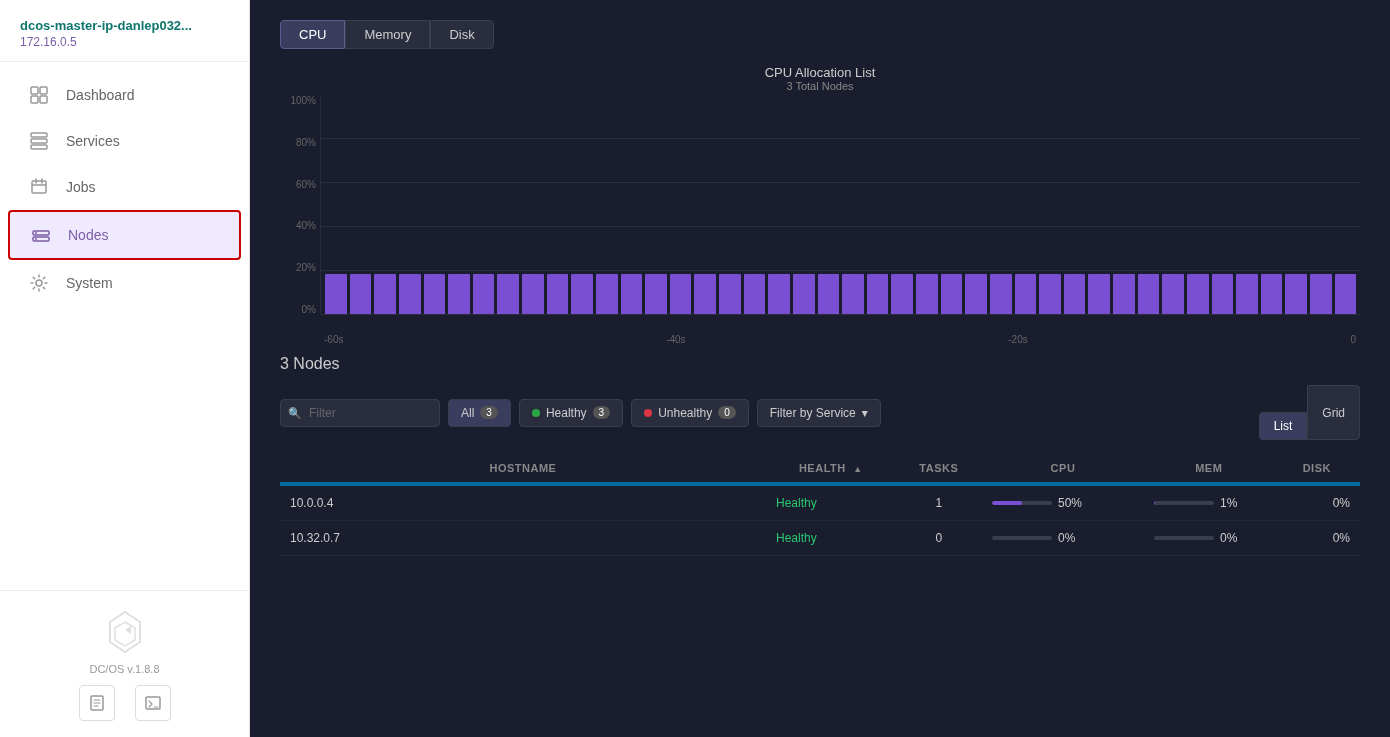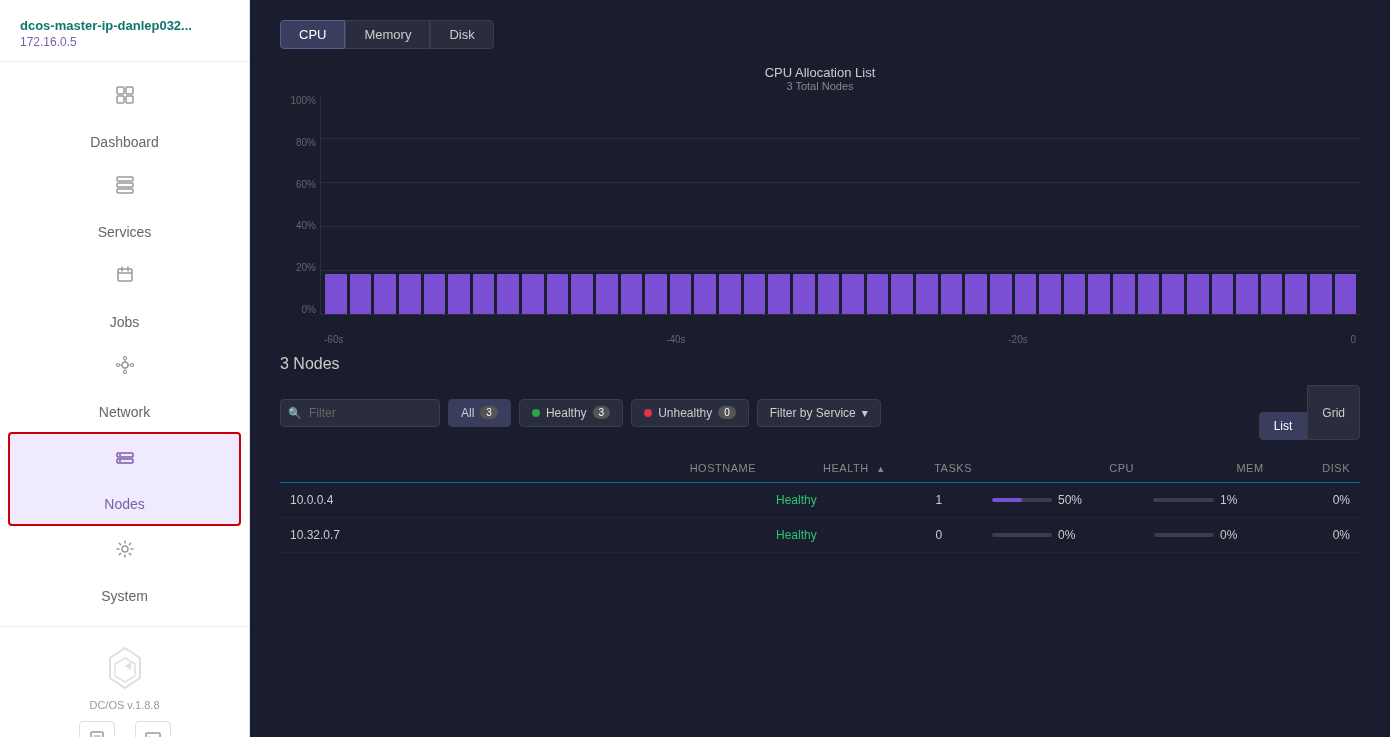--- a/index.html
+++ b/index.html
@@ -36,24 +36,23 @@
       flex: 1;
       padding: 10px 0;
     }
     .nav-item {
       display: flex;
       align-items: center;
       padding: 12px 20px;
       cursor: pointer;
       color: #666;
       font-size: 14px;
-      gap: 28px;
+      gap: 16px;
       border-radius: 4px;
       margin: 0 8px;
-      flex-direction: column;
     }
     .nav-item.active {
       background: #f0eaff;
       color: #7b5ea7;
       border: 2px solid #cc0000;
     }
     .nav-icon {
       width: 22px;
       height: 22px;
       display: flex;
@@ -297,24 +296,24 @@
     .view-btn.active { background: #3a3d5e; color: #fff; margin-top: 27px; }
 
     
     .nodes-table {
       width: 100%;
       border-collapse: collapse;
       font-size: 12px;
     }
     .nodes-table th {
       color: #888;
-      font-weight: 400;
-      text-align: right;
+      font-weight: 700;
+      text-align: center;
       padding: 8px 10px;
-      border-bottom: 1px solid #0369a1;
+      border-bottom: 4px solid #0369a1;
       font-size: 11px;
       text-transform: uppercase;
       letter-spacing: 0.5px;
     }
     .nodes-table th.sortable {
       cursor: pointer;
     }
     .nodes-table th .sort-arrow {
       display: inline-block;
       margin-left: 4px;
@@ -392,33 +391,20 @@
       <span class="nav-icon">
         <svg width="18" height="18" viewBox="0 0 18 18" fill="none">
           <rect x="2" y="3" width="14" height="12" rx="1" stroke="currentColor" stroke-width="1.5"></rect>
           <path d="M6 1v4M12 1v4" stroke="currentColor" stroke-width="1.5" stroke-linecap="round"></path>
           <path d="M2 7h14" stroke="currentColor" stroke-width="1.5"></path>
         </svg>
       </span>
       <span>Jobs</span>
     </div>
 
-    <div class="nav-item">
-      <span class="nav-icon">
-        <svg width="18" height="18" viewBox="0 0 18 18" fill="none">
-          <circle cx="9" cy="9" r="3" stroke="currentColor" stroke-width="1.5"></circle>
-          <circle cx="9" cy="2" r="1.5" stroke="currentColor" stroke-width="1.2"></circle>
-          <circle cx="9" cy="16" r="1.5" stroke="currentColor" stroke-width="1.2"></circle>
-          <circle cx="2" cy="9" r="1.5" stroke="currentColor" stroke-width="1.2"></circle>
-          <circle cx="16" cy="9" r="1.5" stroke="currentColor" stroke-width="1.2"></circle>
-          <path d="M9 3.5v2.5M9 12v2.5M3.5 9H6M12 9h2.5" stroke="currentColor" stroke-width="1.2"></path>
-        </svg>
-      </span>
-      <span>Network</span>
-    </div>
 
     <div class="nav-item active">
       <span class="nav-icon">
         <svg width="18" height="18" viewBox="0 0 18 18" fill="none">
           <rect x="1" y="5" width="16" height="4" rx="1" stroke="currentColor" stroke-width="1.5"></rect>
           <rect x="1" y="11" width="16" height="4" rx="1" stroke="currentColor" stroke-width="1.5"></rect>
           <circle cx="4" cy="7" r="1" fill="currentColor"></circle>
           <circle cx="4" cy="13" r="1" fill="currentColor"></circle>
         </svg>
       </span>

